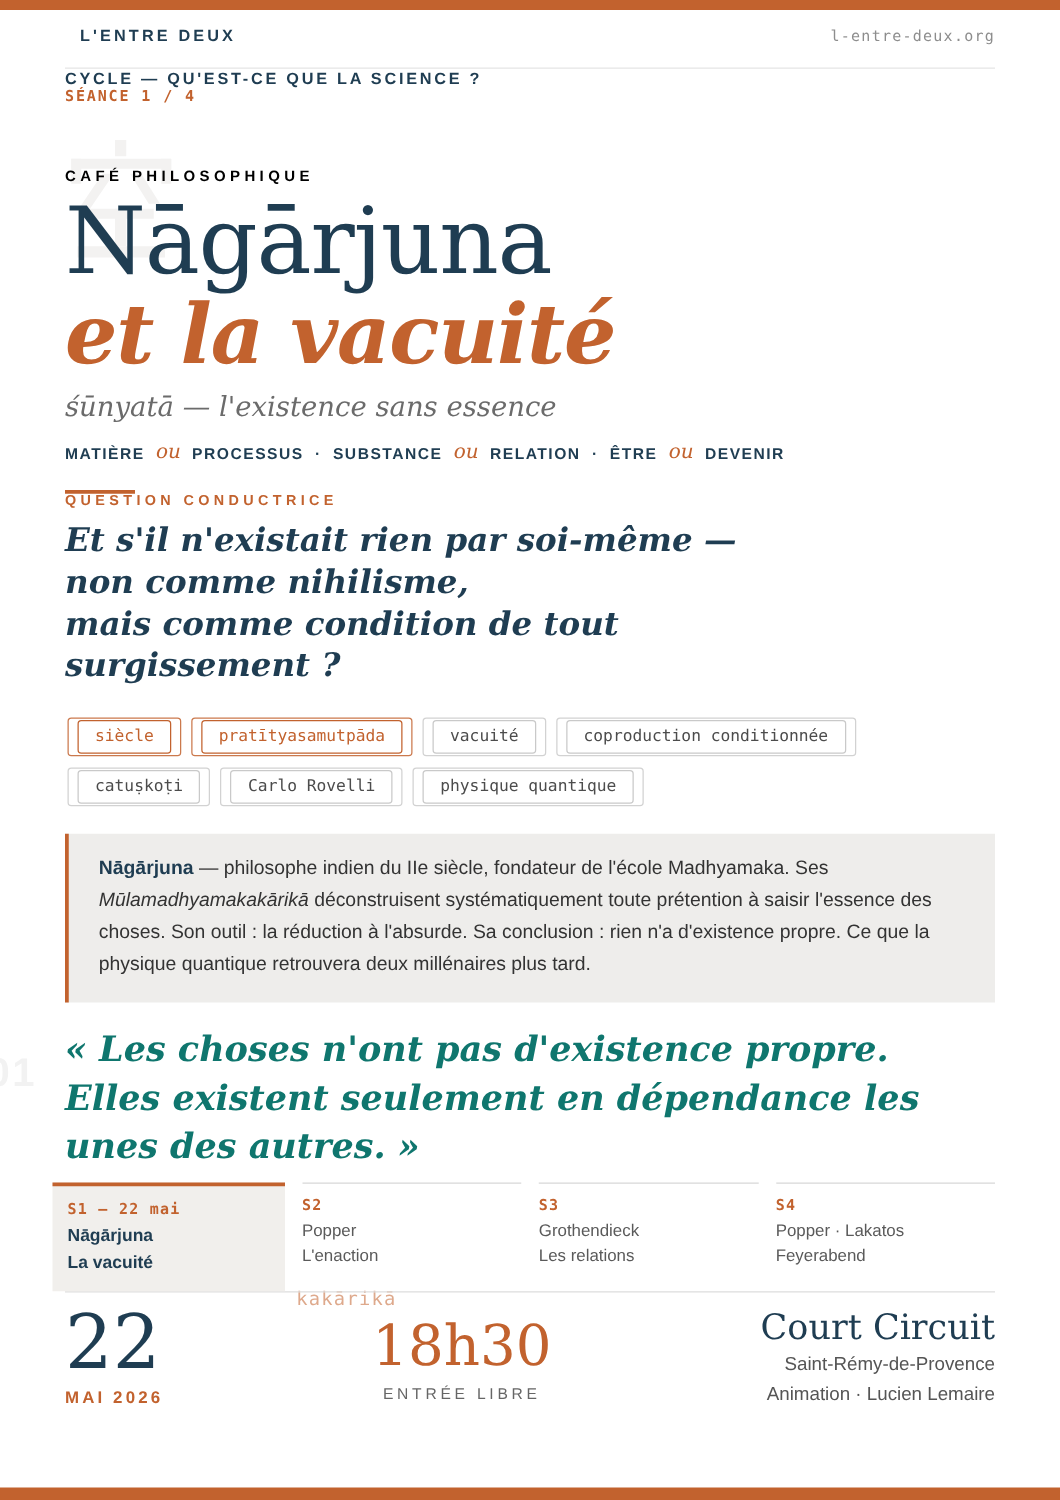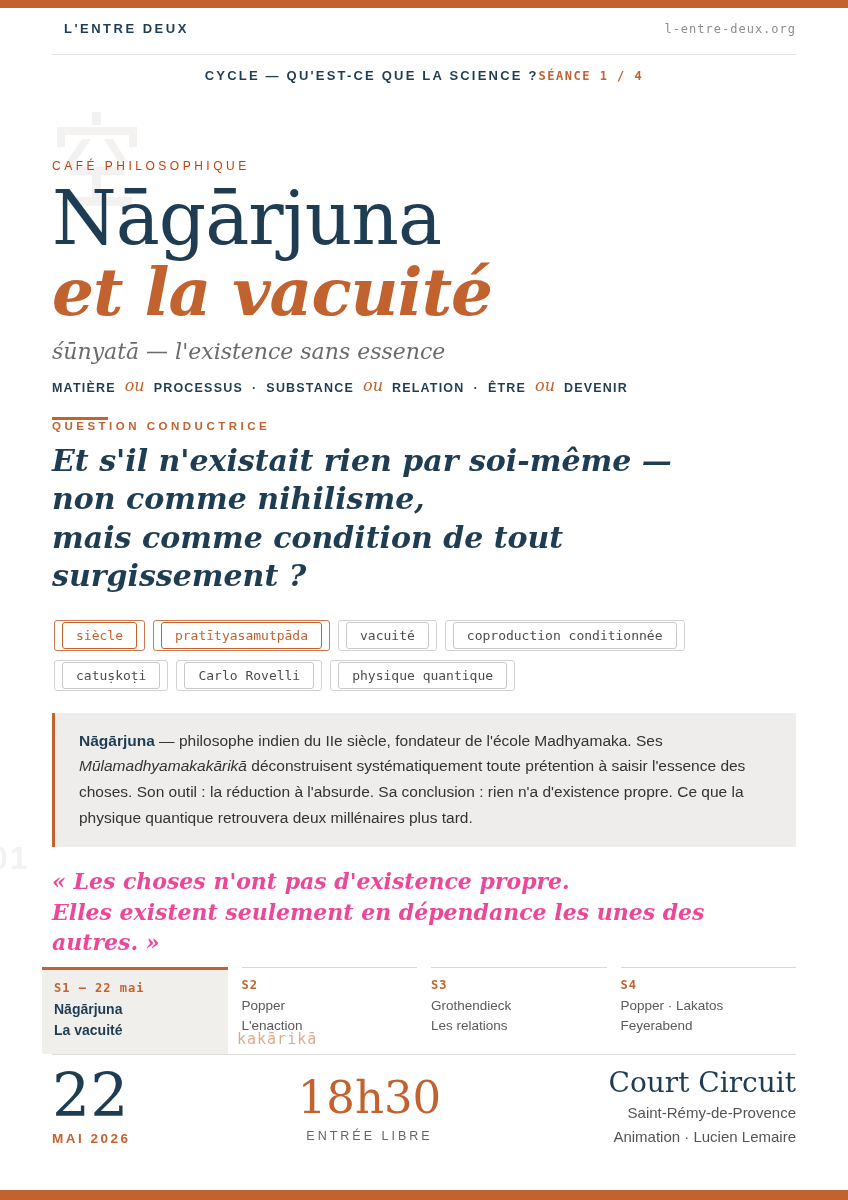--- a/index.html
+++ b/index.html
@@ -11,62 +11,62 @@
   }
   .topbar { position:absolute; top:0; left:0; right:0; height:8px; background:#c2622e; }
   .bottombar { position:absolute; bottom:0; left:0; right:0; height:10px; background:#c2622e; }
   .inner { padding:0 52px; position:relative; }
 
   
   .masthead { margin-top:21px; display:flex; justify-content:space-between; align-items:baseline;padding-left:12px; }
   .brand { font-size:13px; font-weight:bold; letter-spacing:2.5px; color:#1f3d52; }
   .siteurl { font-family:"DejaVu Sans Mono", monospace; font-size:12px; color:#8d8d8d; letter-spacing:1px; text-decoration:none; }
   .hdr-divider { margin-top:18px; border-top:1px solid #e5e5e5; }
-  .cyclerow { margin-top:13px; display:flex; justify-content:center; align-items:baseline; }
+  .cyclerow { display:flex; justify-content:flex-start; align-items:baseline;flex-direction:column; }
   .cycle { font-size:13px; font-weight:bold; letter-spacing:2.2px; color:#1f3d52; }
   .seance { font-family:"DejaVu Sans Mono", monospace; font-size:12px; letter-spacing:1.5px; color:#c2622e; font-weight:bold; }
 
   
   .kanji { position:absolute; left:52px; top:112px; opacity:1; }
-  .kicker { margin-top:76px; font-size:12px; font-weight:normal; letter-spacing:3.5px; color:#c2410c; position:relative; }
+  .kicker { margin-top:50px; font-size:12px; font-weight:bold; letter-spacing:3.5px; color:#000000; position:relative; }
   .title1 { margin-top:10px; font-family:"DejaVu Serif", serif; font-weight:bold; font-weight:normal;
             font-size:74px; line-height:0.95; color:#1f3d52; letter-spacing:-1px; position:relative; }
   .title2 { margin-top:8px; font-family:"DejaVu Serif", serif; font-style:italic; font-size:66px;
             line-height:0.95; color:#c2622e; letter-spacing:-1px; }
   .subtitle { margin-top:15px; font-family:"DejaVu Serif", serif; font-style:italic; font-size:22px; color:#6b6b6b; }
   .dialectic { margin-top:12px; display:flex; align-items:flex-end; gap:9px; font-size:12.5px;
                font-weight:bold; letter-spacing:1.2px; color:#1f3d52; }
   .dialectic .ou { font-family:"DejaVu Serif", serif; font-style:italic; font-weight:normal;
                    font-size:16px; color:#c2622e; letter-spacing:0; }
   .dialectic .dot { color:#1f3d52; }
   .rule { margin-top:22px; width:56px; height:3px; background:#c2622e; }
 
   
   .qlabel { font-size:11.5px; font-weight:bold; letter-spacing:3.5px; color:#c2622e; }
   .question { margin-top:10px; font-family:"DejaVu Serif", serif; font-style:italic; font-weight:bold;
-              font-size:30px; line-height:1.28; color:#1f3d52; max-width:640px; }
+              font-size:26px; line-height:1.28; color:#1f3d52; max-width:640px; }
 
   
   .tags { margin-top:26px; display:flex; flex-wrap:wrap; column-gap:24px; row-gap:13px; padding-left:10px; max-width:756px; }
   .tag { position:relative; display:inline-block; font-family:"DejaVu Sans Mono", monospace; font-size:13px;
          color:#4c4c4c; border:1px solid #c9c9c9; border-radius:3px; padding:5px 13px; background:#fff; cursor:pointer; }
   .tag::before { content:""; position:absolute; top:-3px; bottom:-3px; left:-9px; right:-9px;
                  border:1px solid #d2d2d2; border-radius:3px; pointer-events:none; }
   .tag.hi { color:#c2622e; border-color:#c2622e; }
   .tag.hi::before { border-color:rgba(194,98,46,0.85); }
 
   
   .about { margin-top:24px; background:#eeedeb; border-left:3px solid #c2622e; padding:15px 24px 17px;
            font-size:15.5px; line-height:1.66; color:#333333; }
   .about b { color:#1f3d52; }
   .about i { font-style:italic; }
 
   
   .quote { margin-top:19px; font-family:"DejaVu Serif", serif; font-style:italic; font-weight:bold;
-           font-size:22px; line-height:1.38; color:#ec4899; }
+           font-size:28px; line-height:1.38; color:#0f766e; }
 
   
   .schedule { margin-top:9px; display:grid; grid-template-columns:repeat(4,1fr); gap:14px;
               border-bottom:1px solid #dddddd; }
   .sess { border-top:1px solid #d8d8d8; padding:10px 2px 10px 0; }
   .sess .code { font-family:"DejaVu Sans Mono", monospace; font-size:12px; font-weight:bold;
                 letter-spacing:1px; color:#c2622e; }
   .sess .line { margin-top:4px; font-size:13.5px; line-height:1.5; color:#5a5a5a; }
   .sess .line + .line { margin-top:0; }
   .sess.active { background:#f1efec; border-top:3px solid #c2622e; margin-left:-10px;

